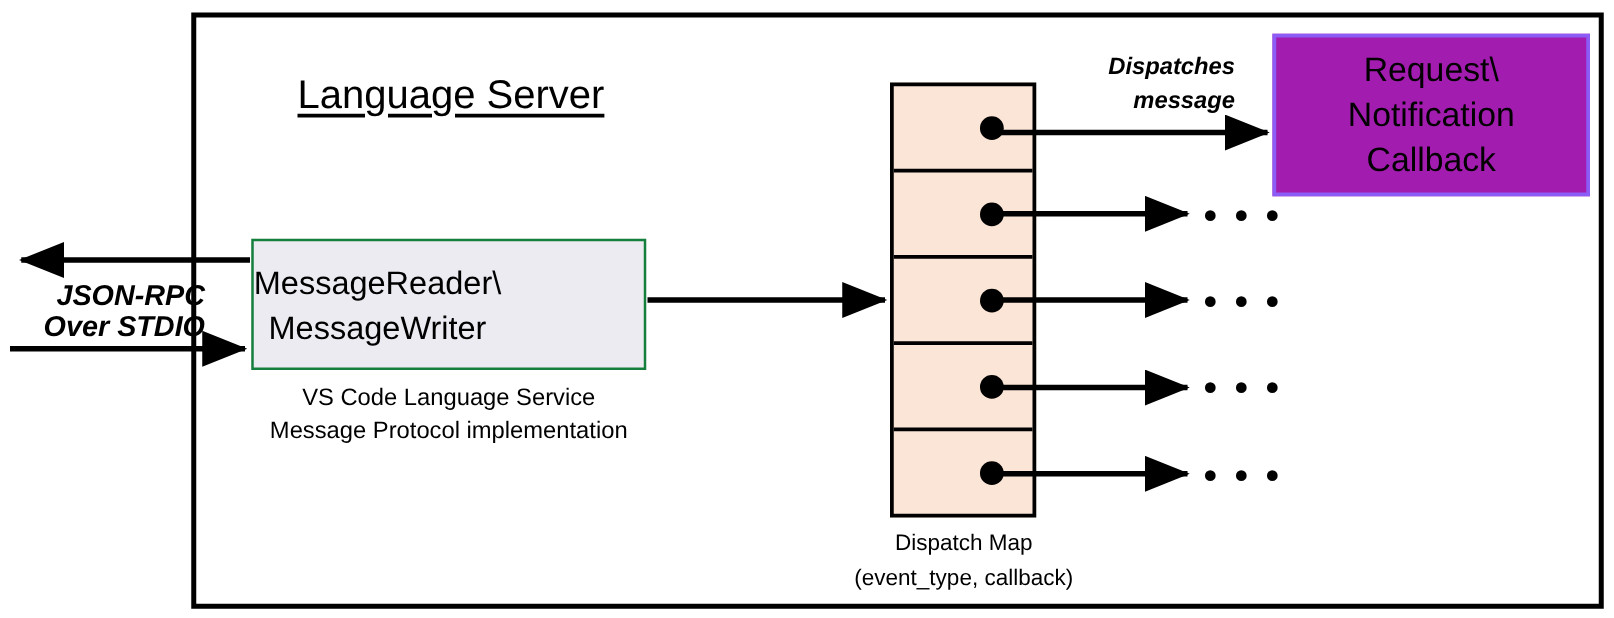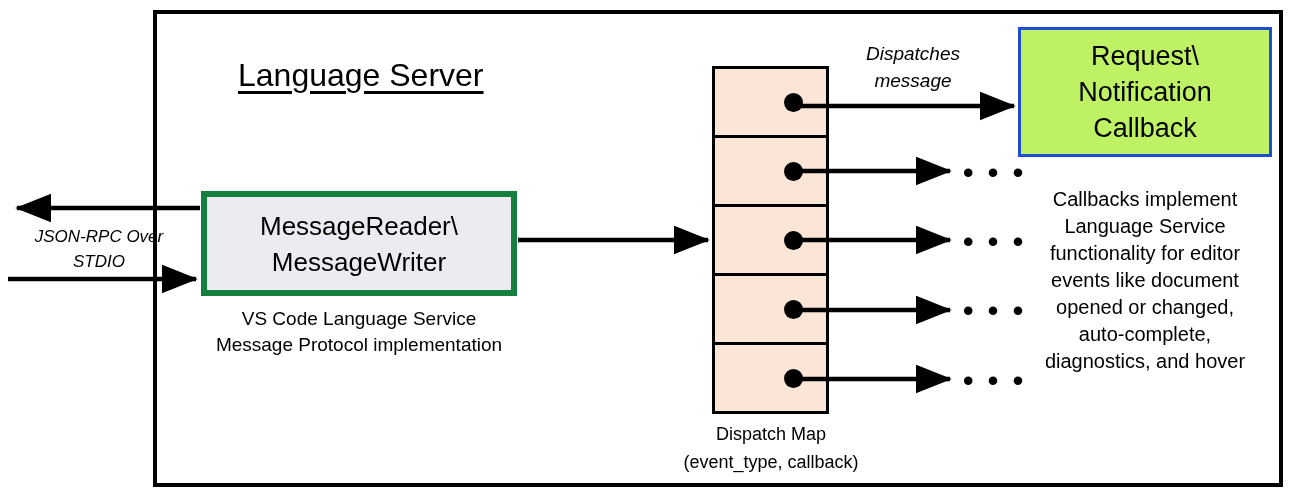--- a/index.html
+++ b/index.html
@@ -42,38 +42,37 @@
     white-space: nowrap;
     letter-spacing: 0px;
   }
 
   
   #io-label {
     left: 34px;
     top: 224px;
     width: 130px;
     font-style: italic;
-    font-size: 17px;
+    font-size: 23px;
     line-height: 25px;
-    text-align: center;
-    font-weight: 400;
+    text-align: right;
+    font-weight: 700;
   }
 
   
   #message-box {
     left: 201px;
     top: 191px;
     width: 316px;
     height: 105px;
     background: #edebf2;
-    border: 6px solid #15803d;
+    border: 2px solid #15803d;
     box-sizing: border-box;
     display: flex;
     align-items: center;
-    justify-content: center;
   }
   #message-box .mb-text {
     font-size: 26px;
     line-height: 36px;
     text-align: center;
     white-space: pre-line;
   }
 
   #message-caption {
     left: 196px;
@@ -96,23 +95,23 @@
     font-size: 19px;
     line-height: 27px;
     white-space: pre-line;
   }
 
   
   #dispatch-label {
     left: 838px;
     top: 40px;
     width: 150px;
-    text-align: center;
+    text-align: right;
     font-style: italic;
-    font-weight: 400;
+    font-weight: 700;
     font-size: 19px;
     line-height: 27px;
     white-space: pre-line;
   }
 
   
   #dispatch-map {
     left: 712px;
     top: 66px;
     width: 117px;
@@ -150,22 +149,22 @@
     line-height: 28px;
     white-space: pre-line;
   }
 
   
   #callback-box {
     left: 1018px;
     top: 27px;
     width: 254px;
     height: 130px;
-    background: #bef264;
-    border: 3px solid #1d4ed8;
+    background: #a21caf;
+    border: 3px solid #8b5cf6;
     box-sizing: border-box;
     display: flex;
     align-items: center;
     justify-content: center;
   }
   #callback-box .cb-text {
     font-size: 27px;
     line-height: 36px;
     text-align: center;
     white-space: pre-line;
@@ -241,27 +240,20 @@
 (event_type, callback)</div>
 
   <div id="dispatch-label" class="abs">Dispatches
 message</div>
 
   <div id="callback-box" class="abs">
     <div class="cb-text">Request\
 Notification
 Callback</div>
   </div>
-  <div id="callback-caption" class="abs">Callbacks implement
-Language Service
-functionality for editor
-events like document
-opened or changed,
-auto-complete,
-diagnostics, and hover</div>
 
   <div class="ellipsis" style="left:963px; top:158px;">• • •</div>
   <div class="ellipsis" style="left:963px; top:227px;">• • •</div>
   <div class="ellipsis" style="left:963px; top:296px;">• • •</div>
   <div class="ellipsis" style="left:963px; top:366px;">• • •</div>
 
   <svg id="arrows" viewBox="0 0 1291 494">
     <defs>
       <marker id="ah" markerWidth="9" markerHeight="9" refX="7.6" refY="3.2" orient="auto" markerUnits="strokeWidth">
         <path d="M0,0 L8,3.2 L0,6.4 z" fill="#000000"></path>

